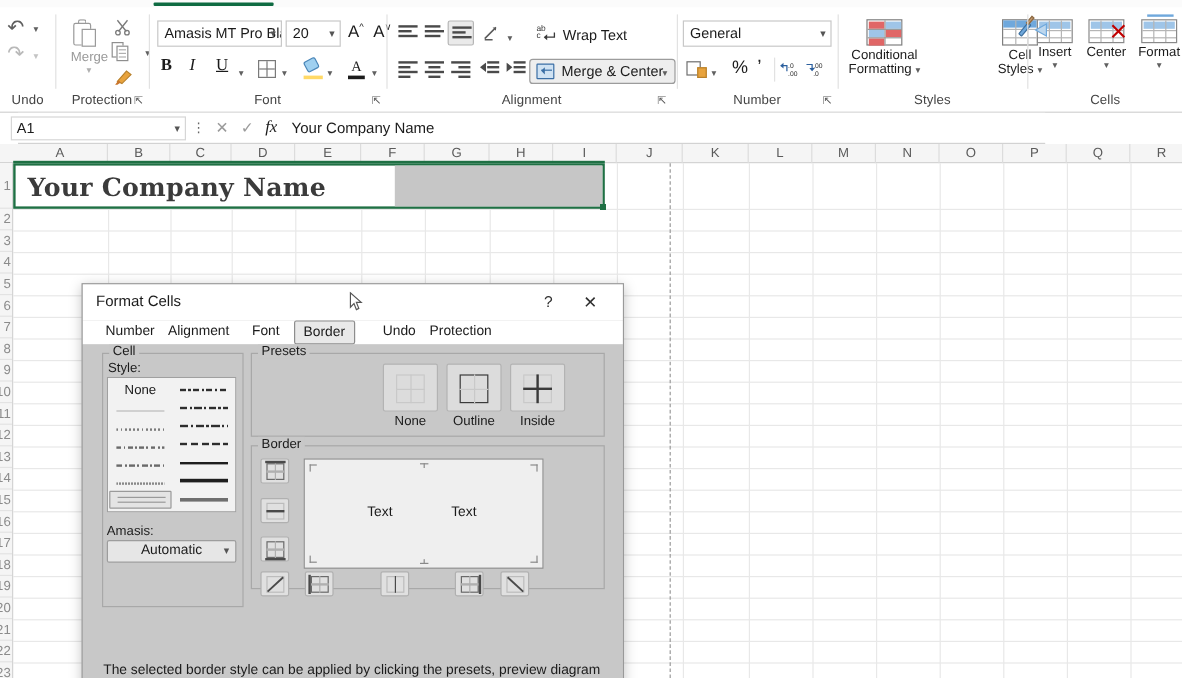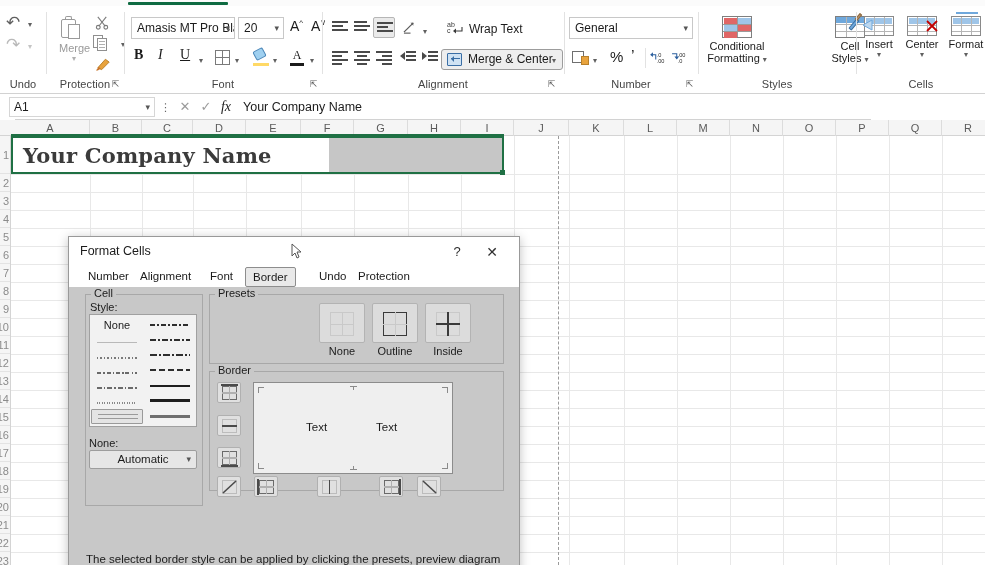--- a/index.html
+++ b/index.html
@@ -815,21 +815,21 @@
         <div class="sl" style="top:8px;height:1.6px;background:#1e1e1e;"></div>
       </div>
       <div class="styleopt" style="left:54px;top:77px;">
         <div class="sl" style="top:7px;height:2.6px;background:#1e1e1e;"></div>
       </div>
       <div class="styleopt" style="left:54px;top:94px;">
         <div class="sl" style="top:6px;height:3.4px;background:#6f6f6f;"></div>
       </div>
     </div>
 
-    <div id="color-label">None:</div>
+    <div id="color-label">Amasis:</div>
     <div id="colorcombo">
       <span>Automatic</span>
       <span class="cchev">▾</span>
     </div>
 
     <div class="groupbox" id="presets-panel"></div>
     <div class="grouptitle" style="left:146px;top:0px;">Presets</div>
 
     <div class="preset-btn" style="left:250px;">
       <div class="pg">

